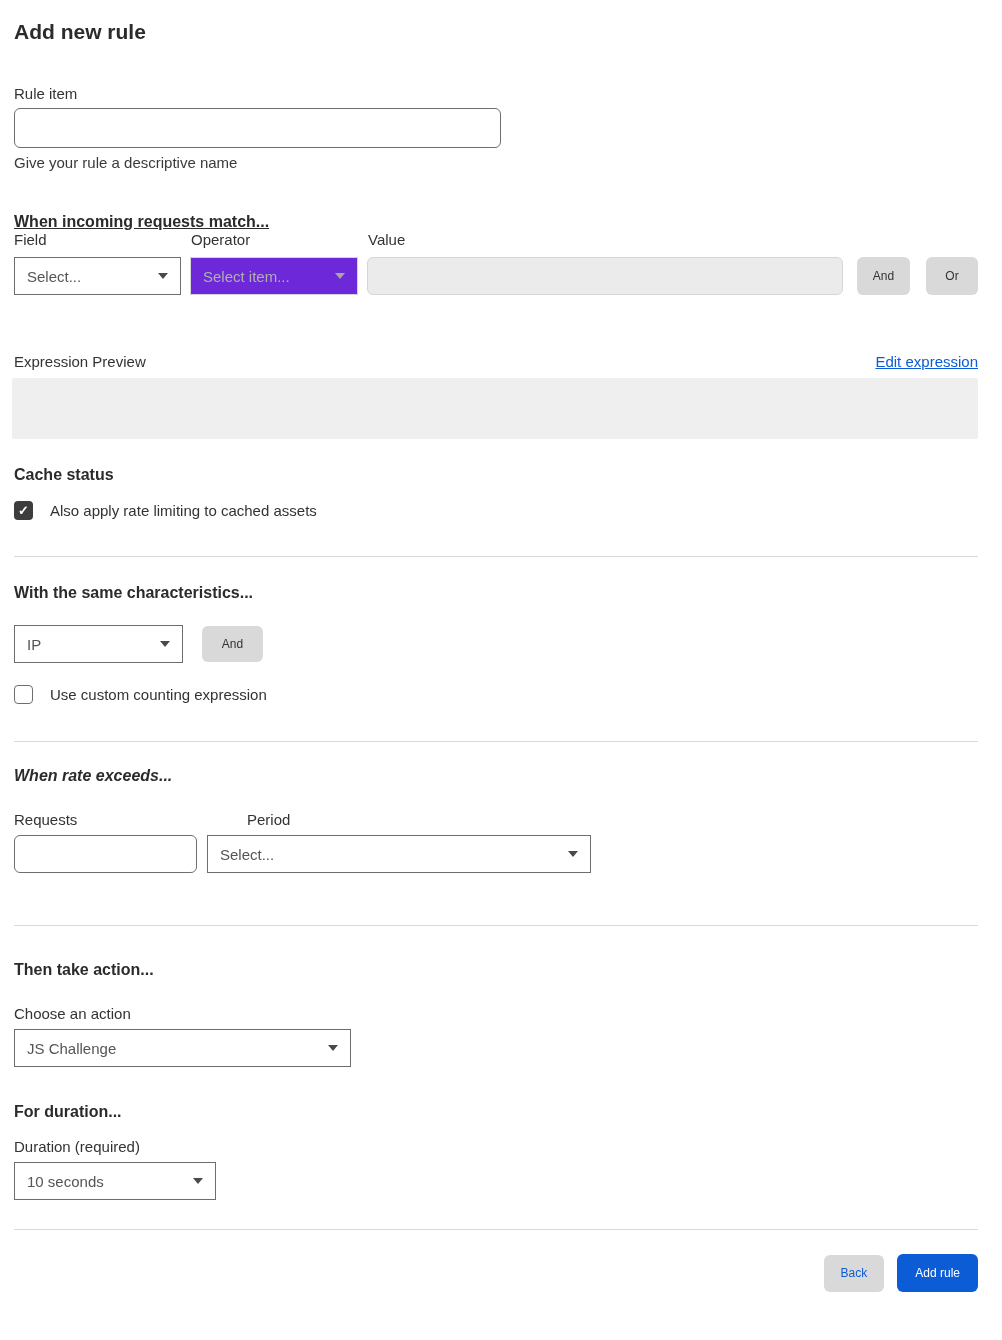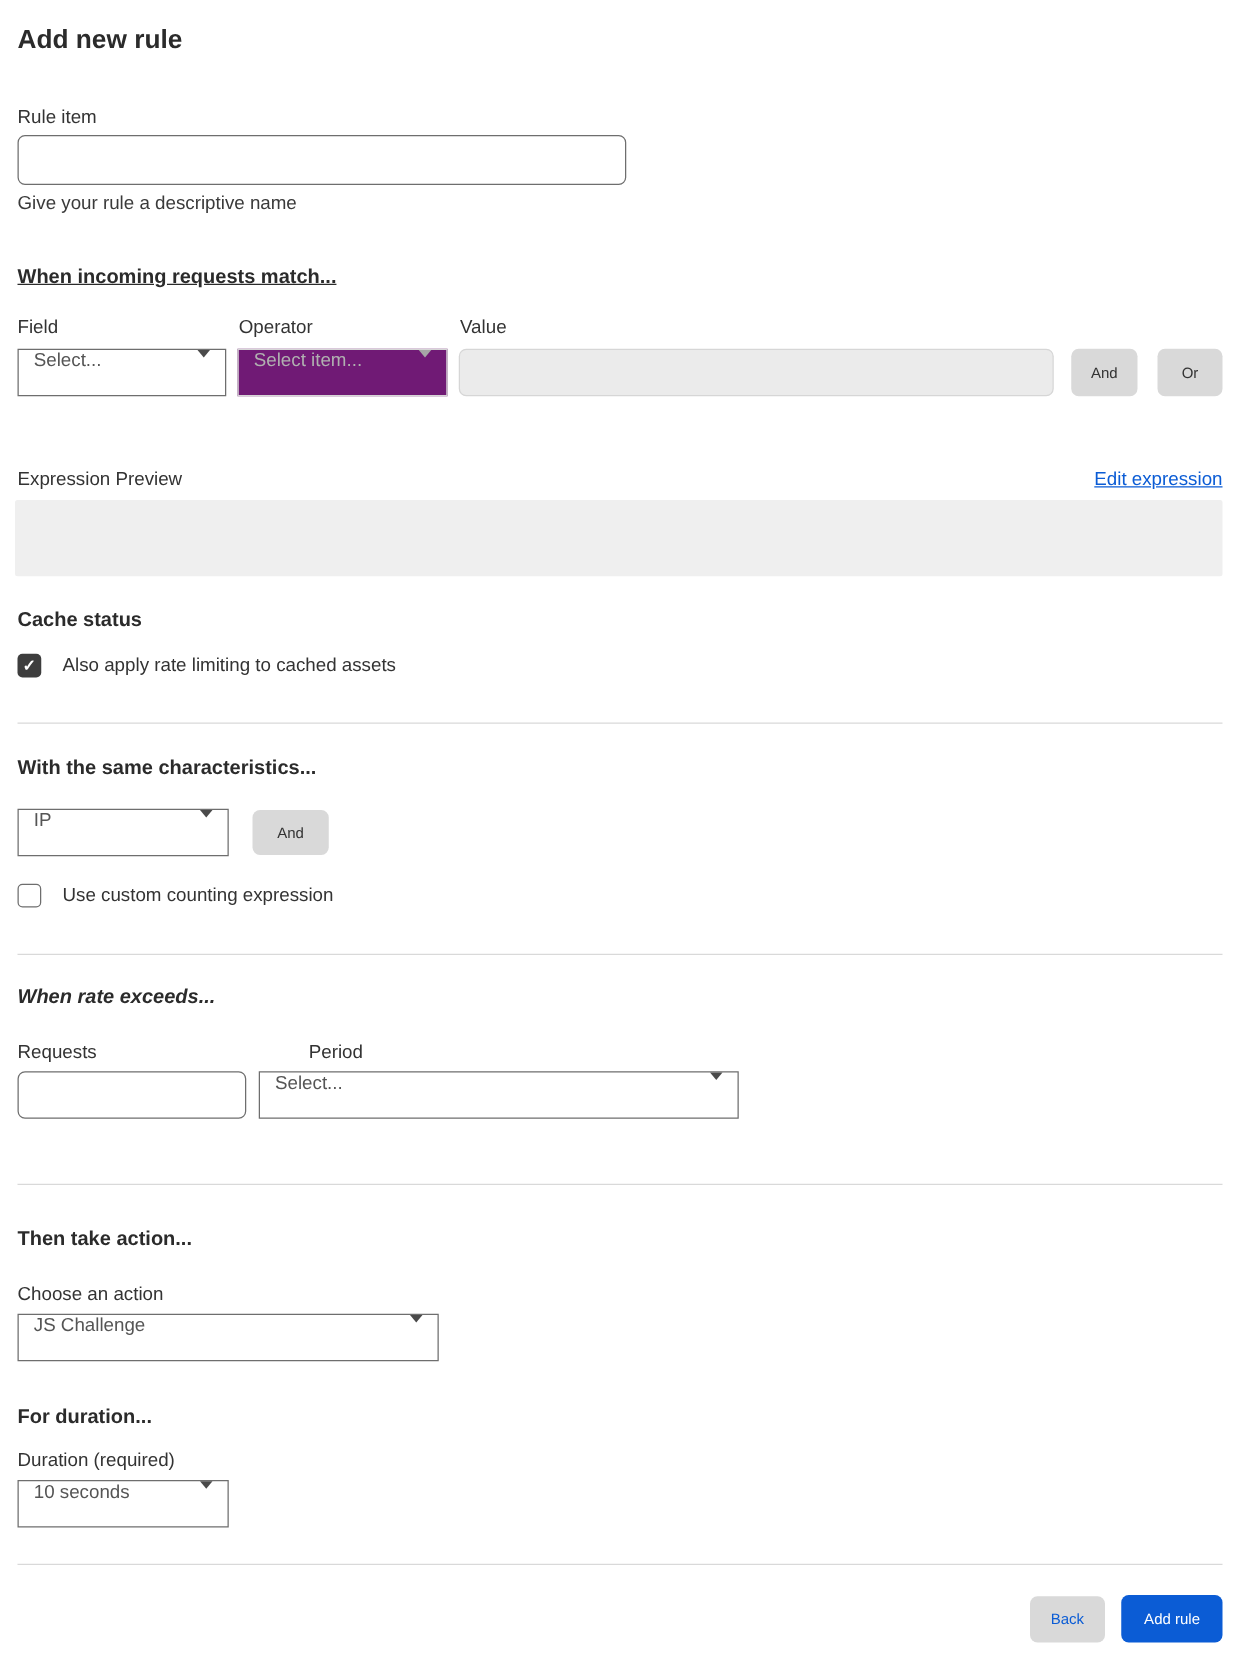--- a/index.html
+++ b/index.html
@@ -27,25 +27,25 @@
     color: #333; background: #fff; outline: none;
   }
   .text-input:disabled, .text-input.disabled {
     background: #ebebeb; border-color: #d6d6d6;
   }
 
   .select {
     height: 38px;
     border: 1px solid #6e6e6e; border-radius: 0;
     background: #fff;
-    display: flex; justify-content: space-between;
+    display: flex; align-items: center; justify-content: space-between;
     padding: 0 12px; font-size: 15px; color: #555;
     cursor: pointer;
   }
-  .select.disabled { background: #701a75; border-color: #d6d6d6; color: #b0b0b0; cursor: default; }
+  .select.disabled { background: #6d28d9; border-color: #d6d6d6; color: #b0b0b0; cursor: default; }
 
   .chevron {
     width: 0; height: 0; flex: 0 0 auto; margin-left: 8px;
     border-left: 5px solid transparent;
     border-right: 5px solid transparent;
     border-top: 6px solid #4a4a4a;
   }
   .select.disabled .chevron { border-top-color: #a6a6a6; }
 
   .btn {
@@ -69,21 +69,21 @@
 
   .link { color: #0b5cd5; text-decoration: underline; font-size: 15px; cursor: pointer; }
 
   .preview-box { margin-top: 8px; margin-left: -2px; height: 61px; background: #efefef; border-radius: 2px; font-size: 14px; color: #555; padding: 8px 10px; }
 
   
   .rule-name-block { margin-top: 41px; }
   .rule-name-block .text-input { width: 487px; margin-top: 6px; }
 
   .match-heading { margin-top: 42px; text-decoration: underline; }
-  .match-labels { display: flex; margin-top: 22px; }
+  .match-labels { display: flex; }
   .match-labels .l1 { width: 177px; }
   .match-labels .l2 { width: 177px; }
   .match-controls { display: flex; align-items: center; margin-top: 9px; }
   .sel-field { width: 167px; }
   .sel-operator { width: 168px; margin-left: 9px; }
   .value-input { flex: 1; margin-left: 9px; height: 38px; }
   .btn-and-top { margin-left: 14px; width: 53px; padding: 0; }
   .btn-or-top { margin-left: 16px; width: 52px; padding: 0; }
 
   .preview-row { display: flex; align-items: baseline; justify-content: space-between; margin-top: 58px; }
@@ -109,21 +109,21 @@
   .sel-period { width: 384px; margin-left: 10px; }
 
   .divider-3 { margin-top: 52px; }
 
   .action-heading { margin-top: 35px; }
   .action-label { margin-top: 26px; }
   .sel-action { width: 337px; margin-top: 7px; }
 
   .duration-heading { margin-top: 36px; }
   .duration-label { margin-top: 17px; }
-  .sel-duration { width: 169px; margin-top: 7px; }
+  .sel-duration { width: 202px; margin-top: 7px; }
 
   .divider-4 { margin-top: 29px; }
 
   .footer-buttons { display: flex; justify-content: flex-end; align-items: center; margin-top: 24px; }
   .btn-back { background: #d9d9d9; color: #0b5cd5; padding: 0 17px; height: 37px; }
   .btn-add-rule { background: #0b5cd5; color: #ffffff; padding: 0 18px; margin-left: 13px; }
 </style>
 </head>
 <body>
 

